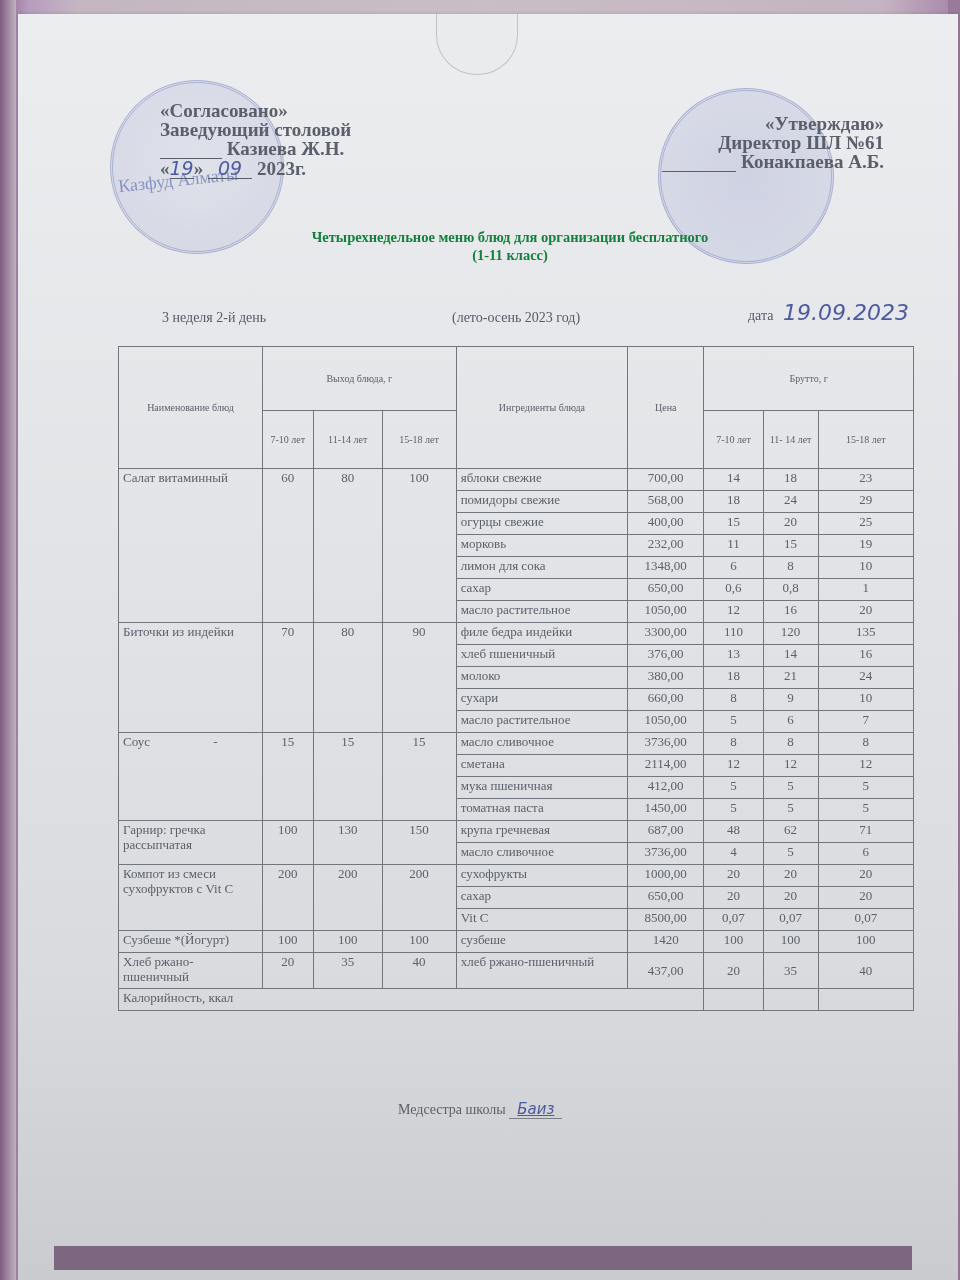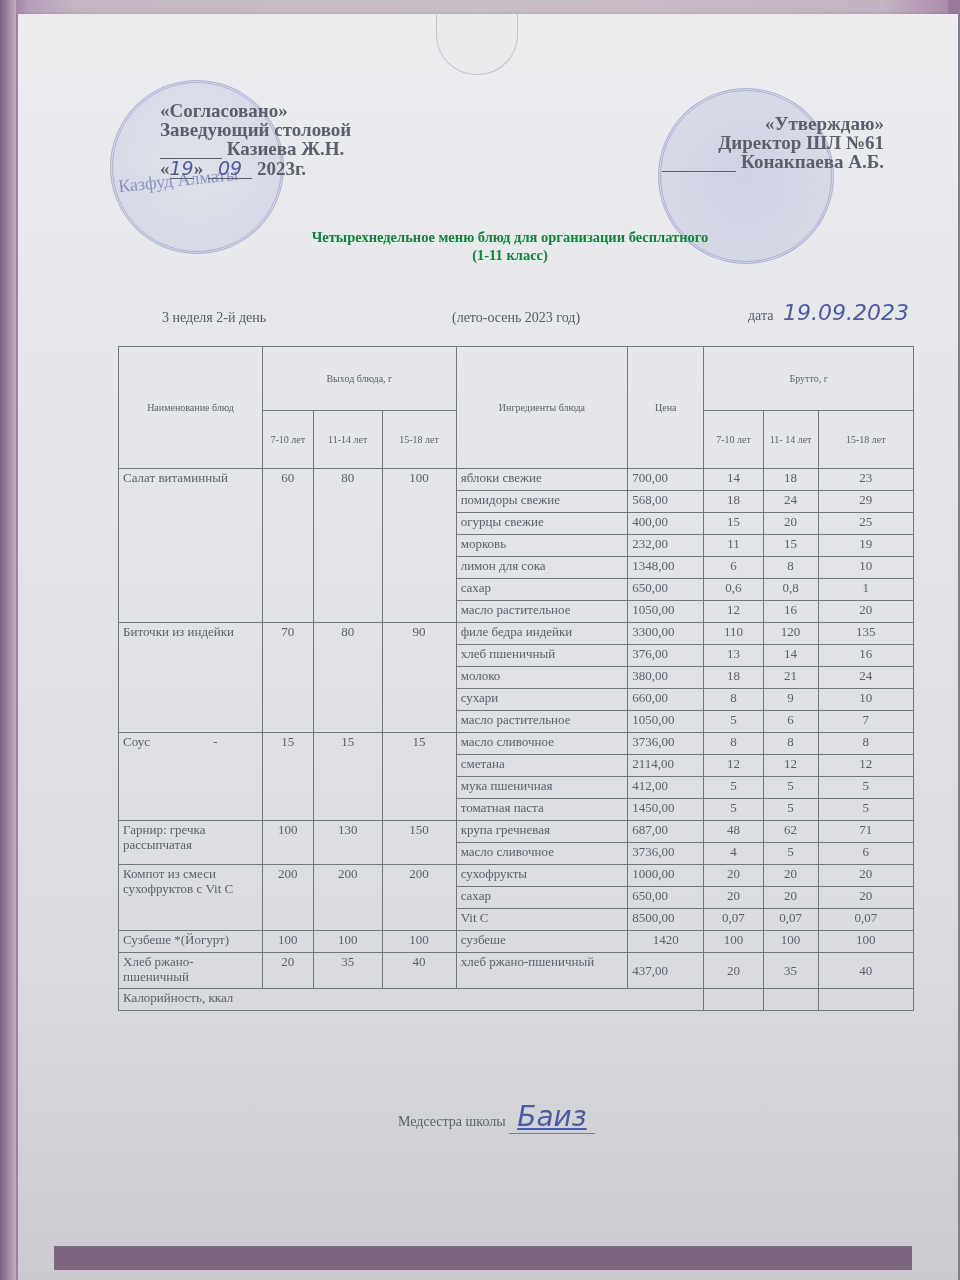--- a/index.html
+++ b/index.html
@@ -58,33 +58,33 @@
     position: absolute; left: 118px; top: 346px; width: 796px;
     border-collapse: collapse; table-layout: fixed;
     font-size: 13px; color: #5b606b;
   }
   table.menu td, table.menu th {
     border: 1px solid #70757e; padding: 1px 4px; line-height: 15px;
     font-weight: normal; vertical-align: top;
   }
   table.menu th { vertical-align: middle; font-size: 10px; }
   td.num { text-align: center; }
-  td.price { text-align: left; padding-right: 6px; }
+  td.price { text-align: center; padding-right: 6px; }
   td.ingr { text-align: left; white-space: nowrap; overflow: hidden; }
   tr.ing-row td { height: 19px; }
   td.calories { font-weight: bold; }
   .col-dish { width: 136px; }
   .col-y1 { width: 48px; } .col-y2 { width: 65px; } .col-y3 { width: 70px; }
   .col-ing { width: 162px; } .col-price { width: 72px; }
   .col-b1 { width: 56px; } .col-b2 { width: 52px; } .col-b3 { width: 90px; }
 
   .nurse {
     position: absolute; left: 398px; top: 1100px; font-size: 14px; color: #5b606b;
   }
-  .nurse .hand { font-size: 28px; border-bottom: 1px solid #7b7f88; padding: 0 8px; text-decoration: underline; }
+  .nurse .hand { font-size: 15px; border-bottom: 1px solid #7b7f88; padding: 0 8px; text-decoration: underline; }
 </style>
 </head>
 <body>
 
 <div class="left-edge"></div>
 <div class="right-edge"></div>
 <div class="sleeve"></div>
 <div class="sleeve-notch"></div>
 <div class="sleeve-bottom-band"></div>
 

